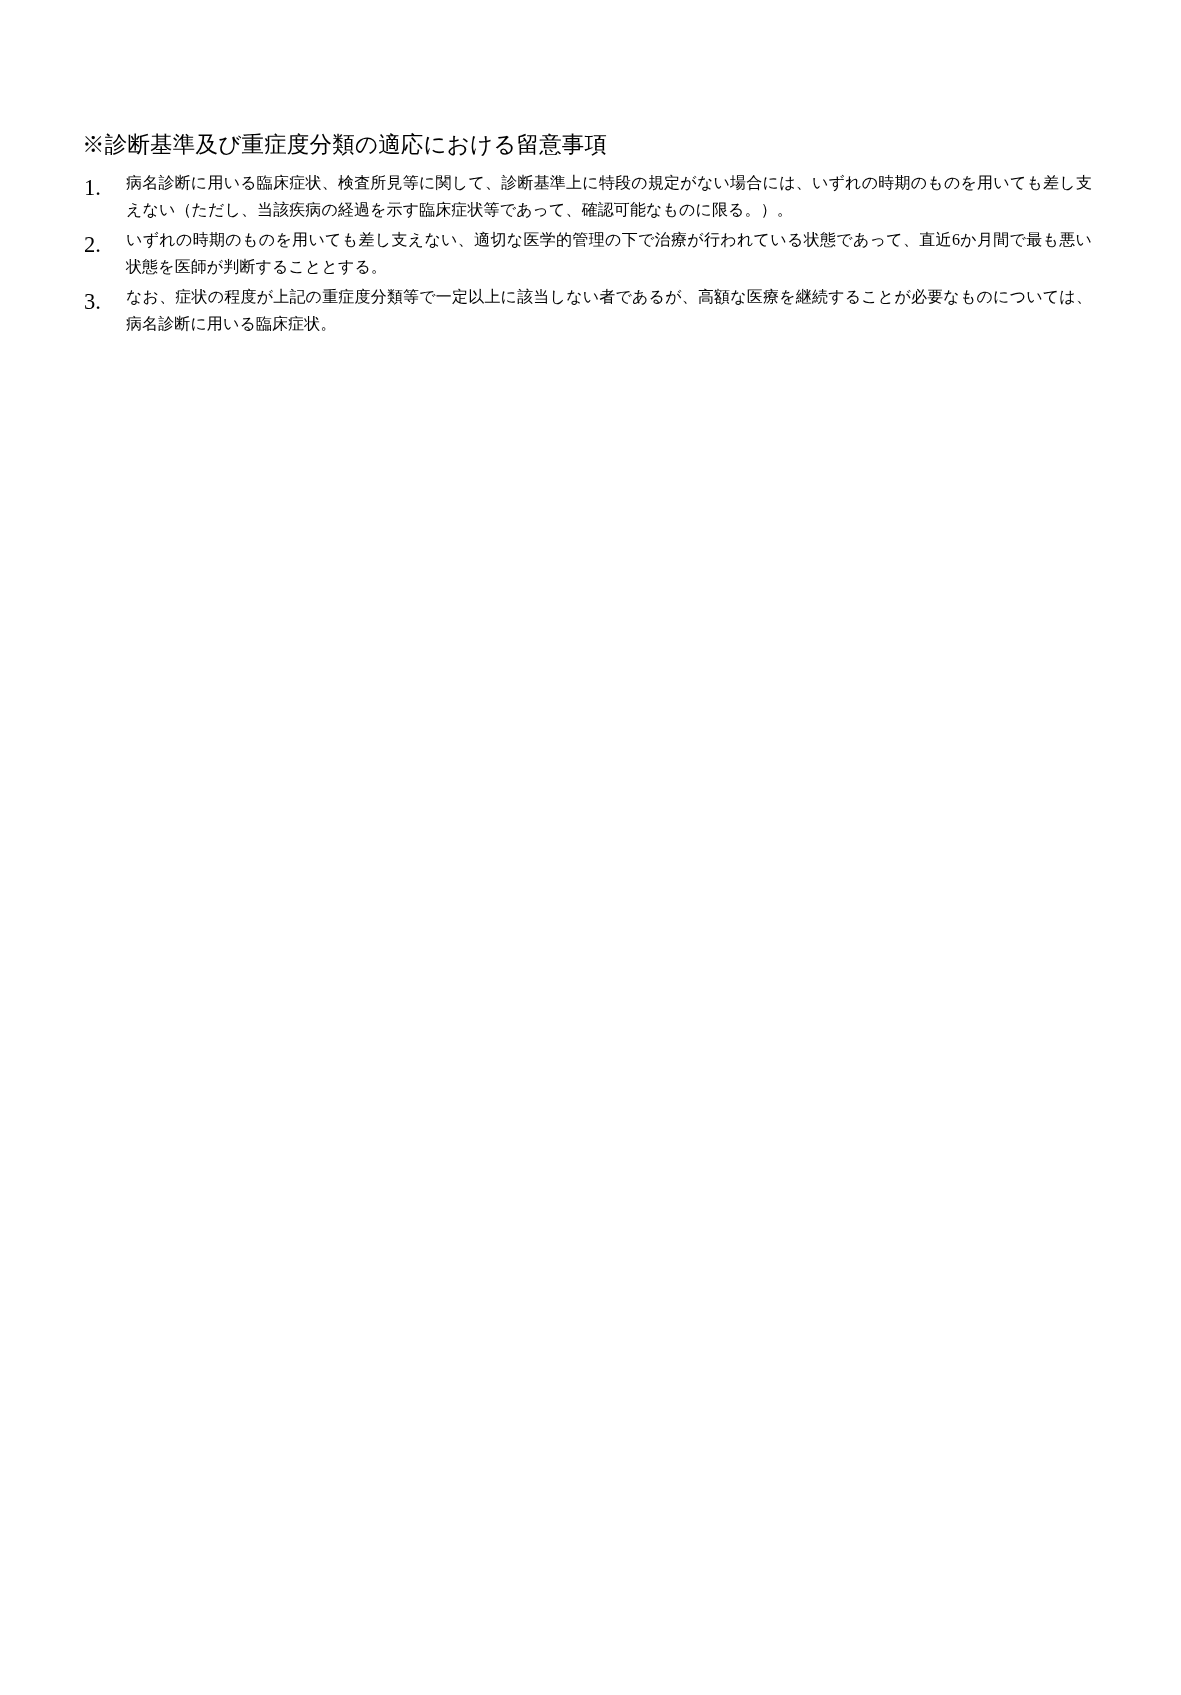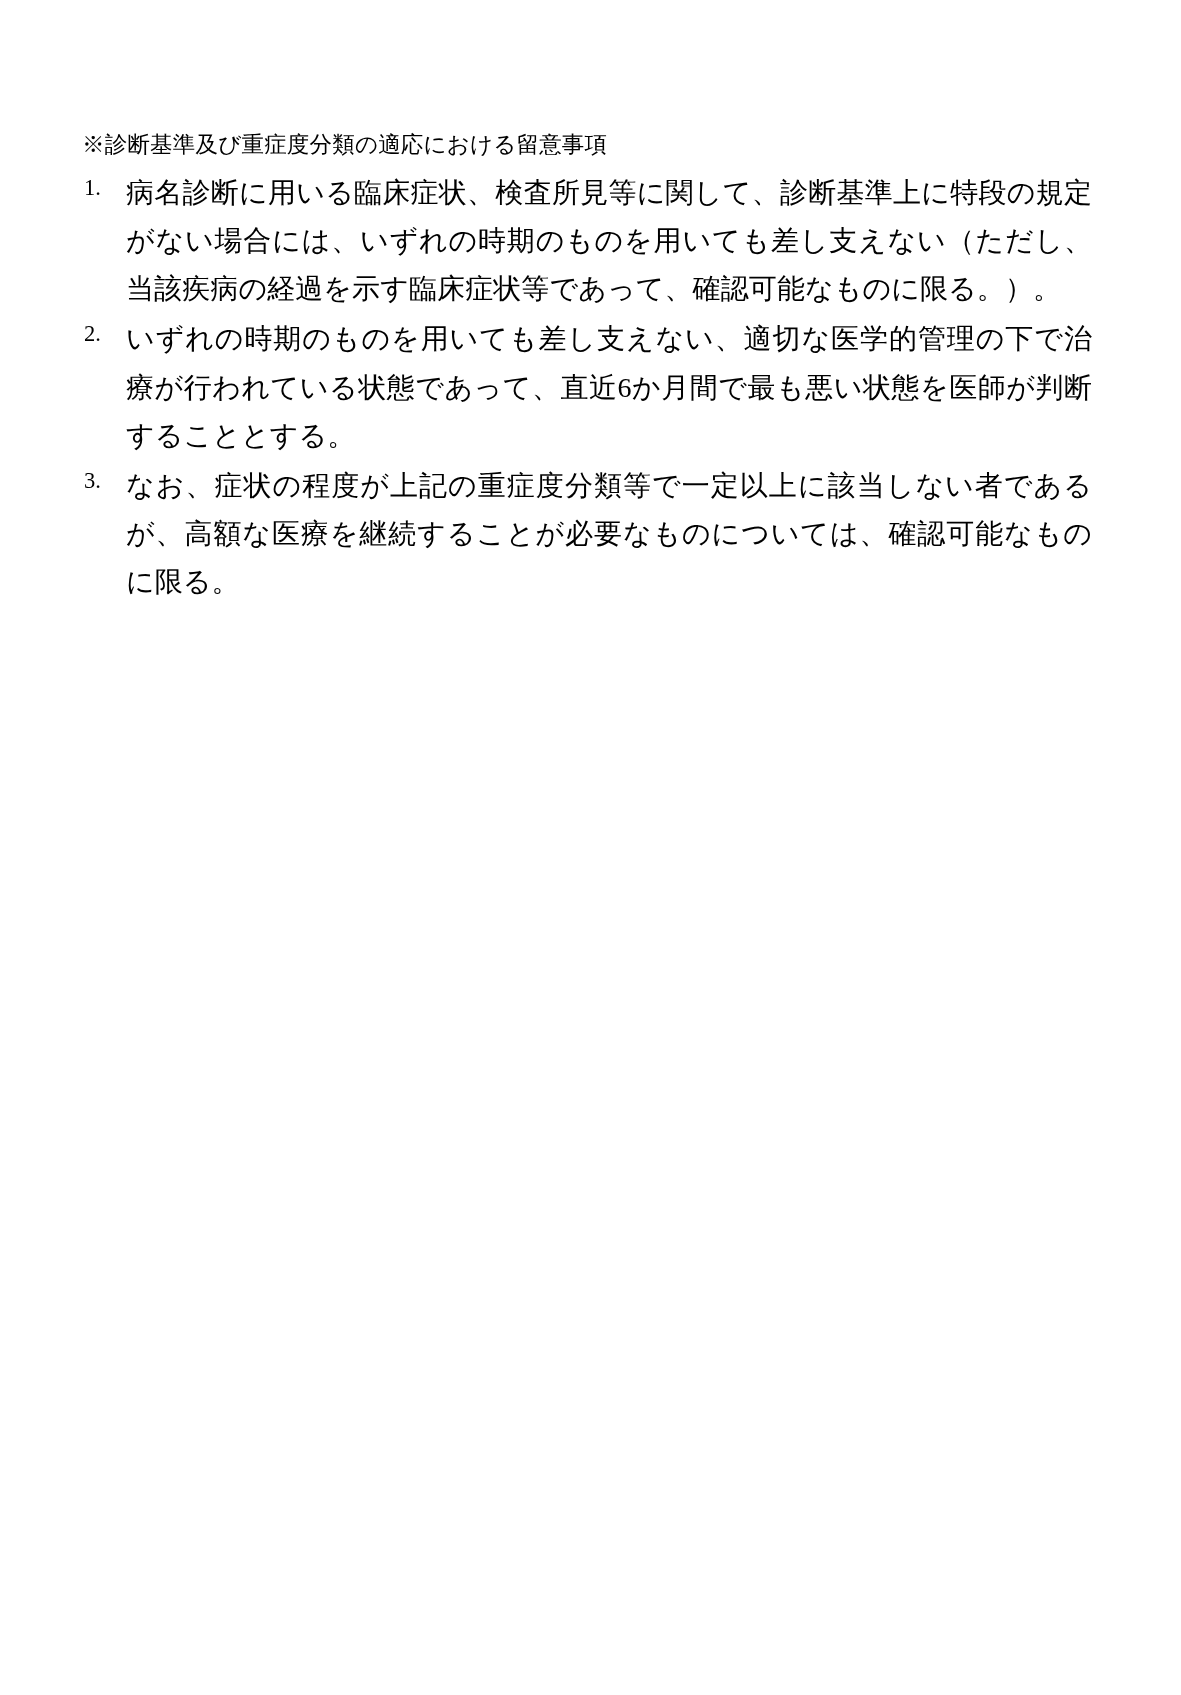--- a/index.html
+++ b/index.html
@@ -46,21 +46,21 @@
     flex: 0 0 auto;
     width: 44px;
     font-size: 22.5px;
     line-height: 1.72;
     text-align: left;
     padding-left: 2px;
     box-sizing: border-box;
   }
   .note-text {
     flex: 1 1 auto;
-    font-size: 28px;
+    font-size: 16px;
     line-height: 1.72;
     letter-spacing: 0.1px;
     text-align: justify;
     text-justify: inter-character;
   }
   .note-text.indent-hang {
     text-indent: 0;
   }
 </style>
 </head>
@@ -78,18 +78,18 @@
         <span class="note-text indent-hang">病名診断に用いる臨床症状、検査所見等に関して、診断基準上に特段の規定がない場合には、いずれの時期のものを用いても差し支えない（ただし、当該疾病の経過を示す臨床症状等であって、確認可能なものに限る。）。</span>
       </li>
 
       <li class="note-item">
         <span class="note-marker">2.</span>
         <span class="note-text indent-hang">いずれの時期のものを用いても差し支えない、適切な医学的管理の下で治療が行われている状態であって、直近6か月間で最も悪い状態を医師が判断することとする。</span>
       </li>
 
       <li class="note-item">
         <span class="note-marker">3.</span>
-        <span class="note-text indent-hang">なお、症状の程度が上記の重症度分類等で一定以上に該当しない者であるが、高額な医療を継続することが必要なものについては、確認可能なものに限る。</span>
+        <span class="note-text indent-hang">なお、症状の程度が上記の重症度分類等で一定以上に該当しない者であるが、高額な医療を継続することが必要なものについては、病名診断に用いる臨床症状。</span>
       </li>
 
     </ol>
   </div>
 </div>
 
 </body></html>

